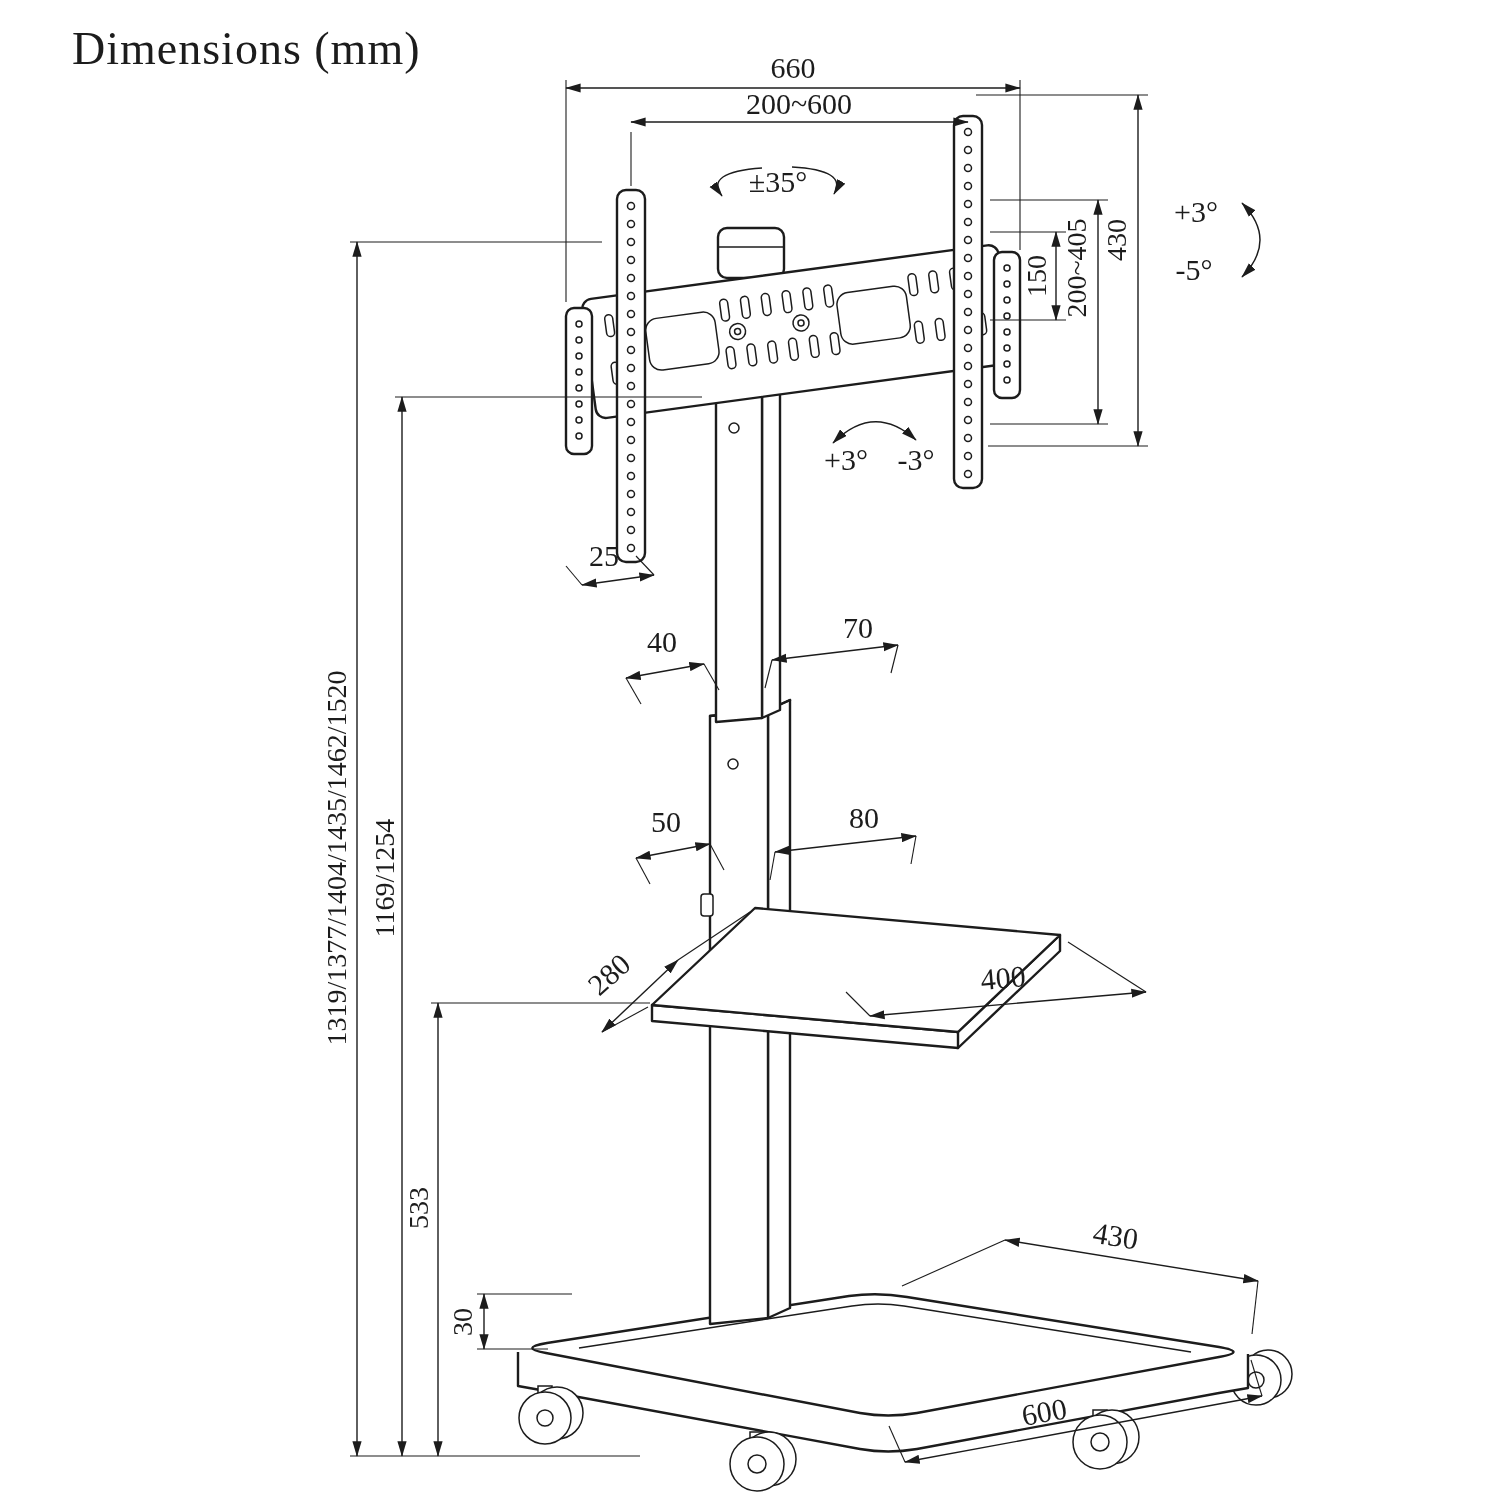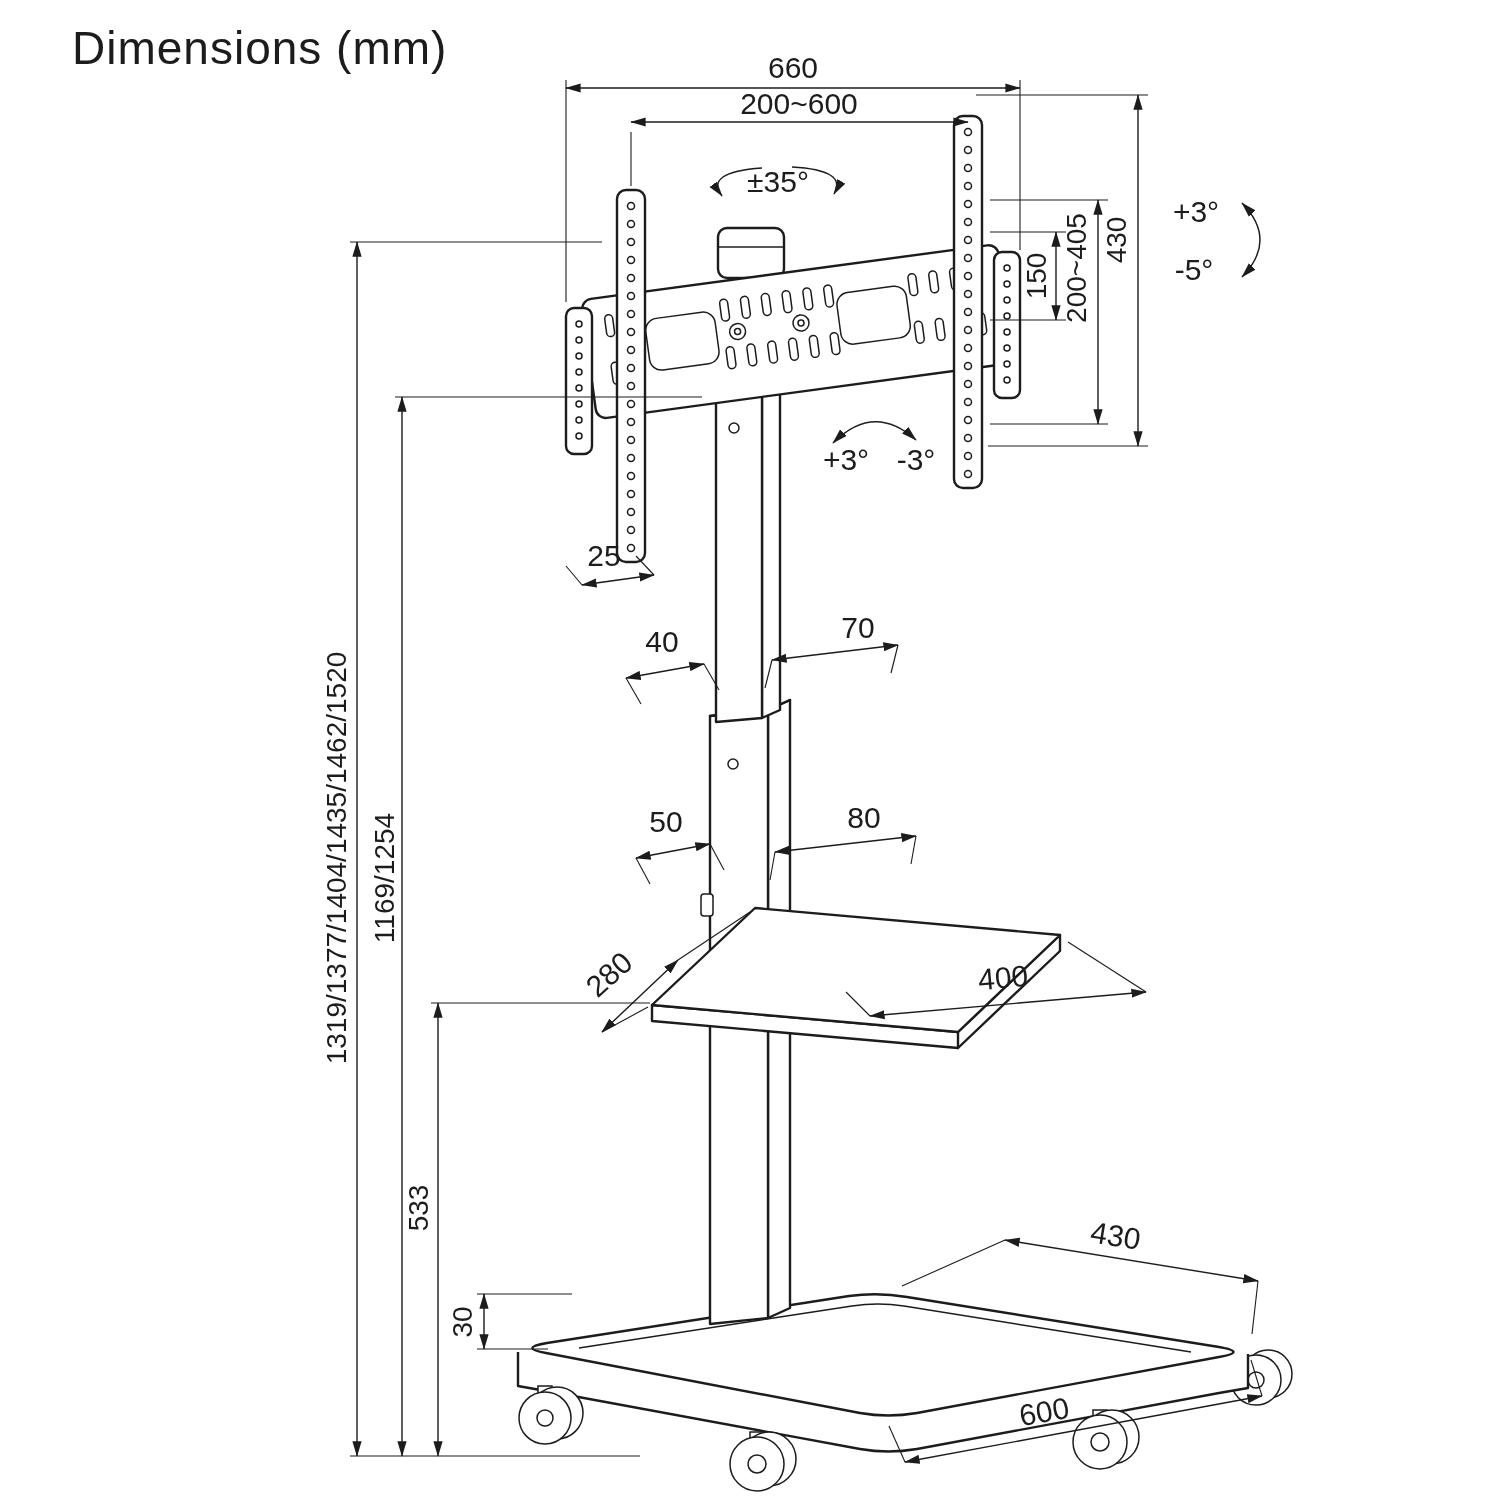--- a/index.html
+++ b/index.html
@@ -1,17 +1,17 @@
 <!DOCTYPE html>
 <html><head>
 <meta charset="utf-8">
 <style>
   html,body{margin:0;padding:0;background:#ffffff;}
   .page{position:relative;width:1500px;height:1500px;background:#fff;overflow:hidden;
-        font-family:Liberation Sans, sans-serif;}
+        font-family:Liberation Serif, serif;}
   svg{display:block;}
   .obj{fill:none;stroke:#1c1c1c;stroke-width:2.4;stroke-linejoin:round;stroke-linecap:round;}
   .objf{fill:#ffffff;stroke:#1c1c1c;stroke-width:2.4;stroke-linejoin:round;}
   .thin{fill:none;stroke:#1c1c1c;stroke-width:1.5;}
   .thinf{fill:#ffffff;stroke:#1c1c1c;stroke-width:1.5;}
   .dim{fill:none;stroke:#1c1c1c;stroke-width:1.4;}
   .ext{fill:none;stroke:#1c1c1c;stroke-width:1.1;}
   .lbl{fill:#1c1c1c;font-size:30px;}
   .lblv{fill:#1c1c1c;font-size:28px;}
   .ttl{fill:#1c1c1c;font-size:46px;letter-spacing:1px;}

